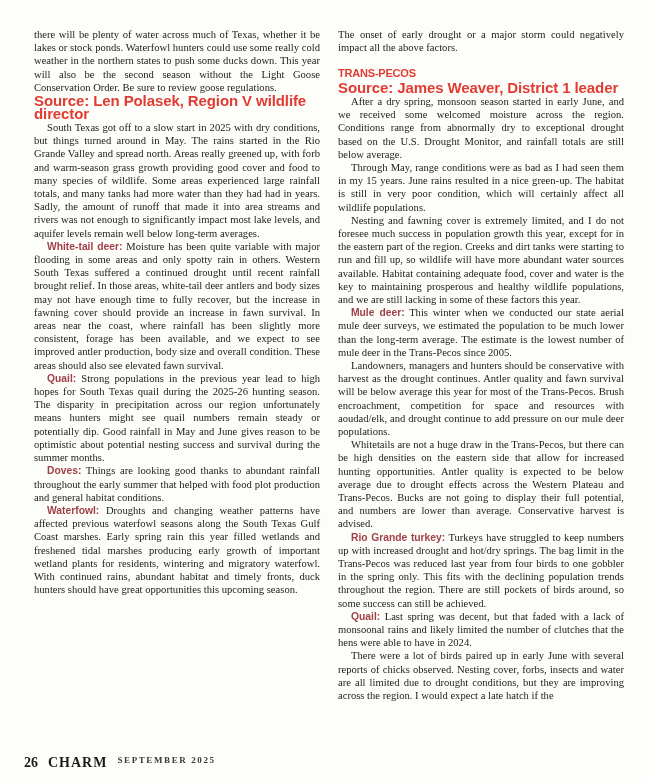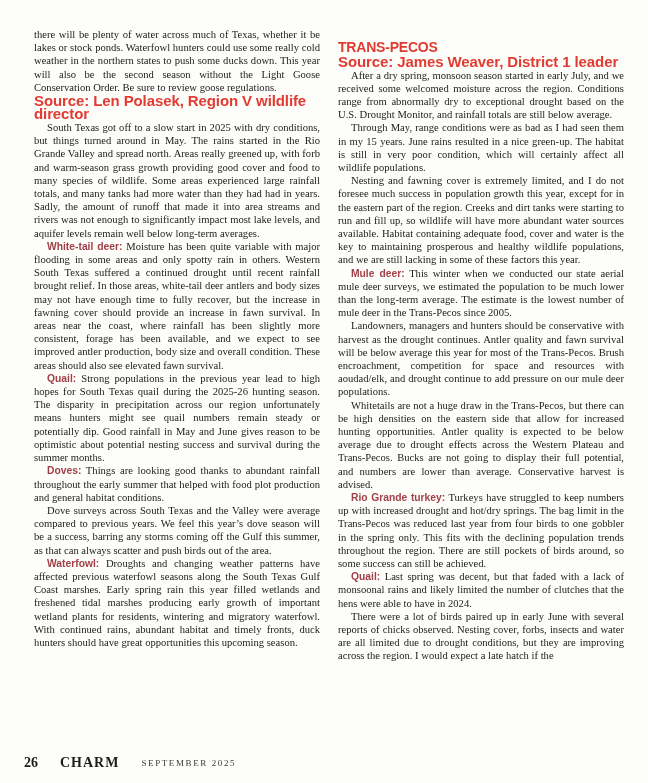--- a/index.html
+++ b/index.html
@@ -27,21 +27,21 @@
     font-size:10.6px;line-height:13.2px;
     text-align:justify;
     hyphens:auto;
     -webkit-hyphens:auto;
   }
   .column p.indent{text-indent:13px;}
   h2.section-heading{
     margin:13px 0 0 0;
     font-family:"Liberation Sans","DejaVu Sans",sans-serif;
     font-weight:bold;
-    font-size:14px;line-height:13.5px;
+    font-size:11px;line-height:13.5px;
     letter-spacing:-0.2px;
     color:var(--heading-red);
     text-align:left;
   }
   .source{
     font-family:"Liberation Sans","DejaVu Sans",sans-serif;
     font-weight:bold;
     font-size:15px;line-height:13px;
     letter-spacing:-0.1px;
     color:var(--heading-red);
@@ -49,55 +49,55 @@
   }
   .leadin{
     font-family:"Liberation Sans","DejaVu Sans",sans-serif;
     font-weight:bold;
     font-size:10.3px;
     color:var(--leadin-maroon);
     margin-top:16px;
   }
   .footer{
     position:absolute;left:24px;bottom:12px;
-    display:flex;align-items:center;gap:22px;
+    display:flex;align-items:flex-start;gap:10px;
     color:#1c1c1c;
   }
   .page-number{
     font-family:"Liberation Serif","DejaVu Serif",serif;
     font-weight:bold;font-size:14px;
   }
   .magazine-name{
     font-family:"Liberation Serif","DejaVu Serif",serif;
     font-weight:bold;font-size:14px;letter-spacing:1px;
   }
   .issue-date{
     font-family:"Liberation Serif","DejaVu Serif",serif;
-    font-size:9px;letter-spacing:1.6px;color:#3a3a3a;
+    font-size:9px;letter-spacing:1.6px;color:#3a3a3a;font-weight:bold;
   }
 </style>
 </head>
 <body>
 
 <div class="page">
   <div class="columns" id="columns">
       <div class="column">
         <p>there will be plenty of water across much of Texas, whether it be lakes or stock ponds. Waterfowl hunters could use some really cold weather in the northern states to push some ducks down. This year will also be the second season without the Light Goose Conservation Order. Be sure to review goose regulations.</p>
         <div class="source">Source: Len Polasek, Region V wildlife director</div>
         <p class="indent">South Texas got off to a slow start in 2025 with dry conditions, but things turned around in May. The rains started in the Rio Grande Valley and spread north. Areas really greened up, with forb and warm-season grass growth providing good cover and food to many species of wildlife. Some areas experienced large rainfall totals, and many tanks had more water than they had had in years. Sadly, the amount of runoff that made it into area streams and rivers was not enough to significantly impact most lake levels, and aquifer levels remain well below long-term averages.</p>
         <p class="indent"><span class="leadin">White-tail deer:</span> <span>Moisture has been quite variable with major flooding in some areas and only spotty rain in others. Western South Texas suffered a continued drought until recent rainfall brought relief. In those areas, white-tail deer antlers and body sizes may not have enough time to fully recover, but the increase in fawning cover should provide an increase in fawn survival. In areas near the coast, where rainfall has been slightly more consistent, forage has been available, and we expect to see improved antler production, body size and overall condition. These areas should also see elevated fawn survival.</span></p>
         <p class="indent"><span class="leadin">Quail:</span> <span>Strong populations in the previous year lead to high hopes for South Texas quail during the 2025-26 hunting season. The disparity in precipitation across our region unfortunately means hunters might see quail numbers remain steady or potentially dip. Good rainfall in May and June gives reason to be optimistic about potential nesting success and survival during the summer months.</span></p>
         <p class="indent"><span class="leadin">Doves:</span> <span>Things are looking good thanks to abundant rainfall throughout the early summer that helped with food plot production and general habitat conditions.</span></p>
-        <p class="indent">Dove surveys across South Texas and the Valley were average compared to previous years. We feel this year’s dove season will be a success, barring any storms coming off the Gulf this summer, as that can always scatter and push birds out of the area.</p>
         <p class="indent"><span class="leadin">Waterfowl:</span> <span>Droughts and changing weather patterns have affected previous waterfowl seasons along the South Texas Gulf Coast marshes. Early spring rain this year filled wetlands and freshened tidal marshes producing early growth of important wetland plants for residents, wintering and migratory waterfowl. With continued rains, abundant habitat and timely fronts, duck hunters should have great opportunities this upcoming season.</span></p>
       </div>
       <div class="column">
+        <p>The onset of early drought or a major storm could negatively impact all the above factors.</p>
         <h2 class="section-heading">TRANS-PECOS</h2>
         <div class="source">Source: James Weaver, District 1 leader</div>
-        <p class="indent">After a dry spring, monsoon season started in early July, and we received some welcomed moisture across the region. Conditions range from abnormally dry to exceptional drought based on the U.S. Drought Monitor, and rainfall totals are still below average.</p>
+        <p class="indent">After a dry spring, monsoon season started in early June, and we received some welcomed moisture across the region. Conditions range from abnormally dry to exceptional drought based on the U.S. Drought Monitor, and rainfall totals are still below average.</p>
         <p class="indent">Through May, range conditions were as bad as I had seen them in my 15 years. June rains resulted in a nice green-up. The habitat is still in very poor condition, which will certainly affect all wildlife populations.</p>
         <p class="indent">Nesting and fawning cover is extremely limited, and I do not foresee much success in population growth this year, except for in the eastern part of the region. Creeks and dirt tanks were starting to run and fill up, so wildlife will have more abundant water sources available. Habitat containing adequate food, cover and water is the key to maintaining prosperous and healthy wildlife populations, and we are still lacking in some of these factors this year.</p>
         <p class="indent"><span class="leadin">Mule deer:</span> <span>This winter when we conducted our state aerial mule deer surveys, we estimated the population to be much lower than the long-term average. The estimate is the lowest number of mule deer in the Trans-Pecos since 2005.</span></p>
         <p class="indent">Landowners, managers and hunters should be conservative with harvest as the drought continues. Antler quality and fawn survival will be below average this year for most of the Trans-Pecos. Brush encroachment, competition for space and resources with aoudad/elk, and drought continue to add pressure on our mule deer populations.</p>
         <p class="indent">Whitetails are not a huge draw in the Trans-Pecos, but there can be high densities on the eastern side that allow for increased hunting opportunities. Antler quality is expected to be below average due to drought effects across the Western Plateau and Trans-Pecos. Bucks are not going to display their full potential, and numbers are lower than average. Conservative harvest is advised.</p>
         <p class="indent"><span class="leadin">Rio Grande turkey:</span> <span>Turkeys have struggled to keep numbers up with increased drought and hot/dry springs. The bag limit in the Trans-Pecos was reduced last year from four birds to one gobbler in the spring only. This fits with the declining population trends throughout the region. There are still pockets of birds around, so some success can still be achieved.</span></p>
         <p class="indent"><span class="leadin">Quail:</span> <span>Last spring was decent, but that faded with a lack of monsoonal rains and likely limited the number of clutches that the hens were able to have in 2024.</span></p>
         <p class="indent">There were a lot of birds paired up in early June with several reports of chicks observed. Nesting cover, forbs, insects and water are all limited due to drought conditions, but they are improving across the region. I would expect a late hatch if the</p>
       </div>
     </div>

